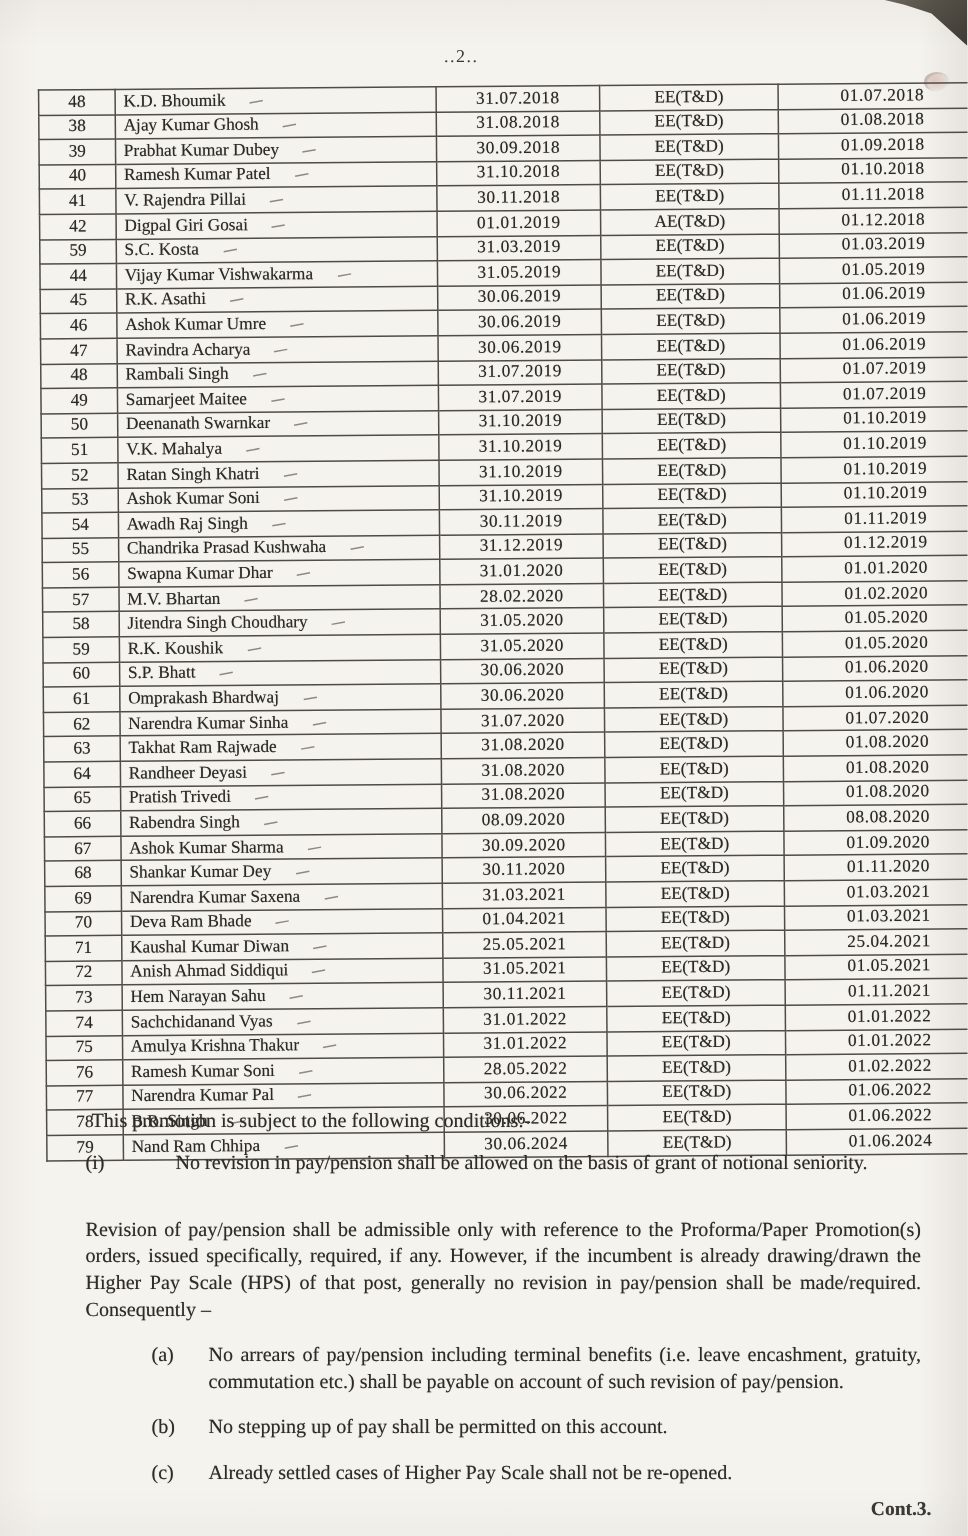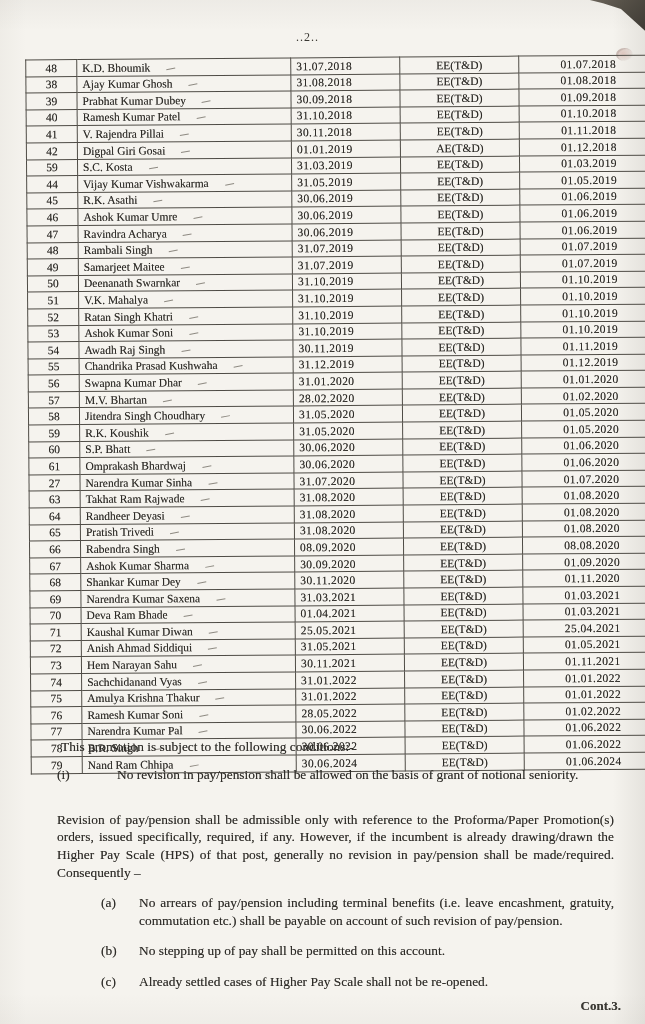--- a/index.html
+++ b/index.html
@@ -37,21 +37,21 @@
     font-size:11.5px;line-height:1.06;color:#2c2a26;
     text-shadow:0 0 .5px rgba(44,42,38,.55);
   }
   table.promo td{
     border:1px solid #4f4c46;
     padding:1px 5px;height:13.6px;
     white-space:nowrap;overflow:hidden;
   }
   td.c-sl{width:40px;text-align:center;}
   td.c-name{width:203px;text-align:left;}
-  td.c-datea{width:98px;text-align:left;letter-spacing:.4px;}
+  td.c-datea{width:98px;text-align:center;letter-spacing:.4px;}
   td.c-post{width:108px;text-align:center;}
   td.c-dateb{width:128px;text-align:center;letter-spacing:.4px;}
   .pen-tick{
     display:inline-block;width:9px;height:4px;margin-left:16px;
     border-bottom:1.4px solid #8e8a82;
     transform:rotate(-10deg) translateY(-2px);
   }
   .conditions{
     position:absolute;top:738px;left:57px;width:557px;
     font-size:13.4px;line-height:17.8px;color:#2e2c28;
@@ -253,21 +253,21 @@
           <td class="c-dateb">01.06.2020</td>
         </tr>
         <tr>
           <td class="c-sl">61</td>
           <td class="c-name">Omprakash Bhardwaj<span class="pen-tick"></span></td>
           <td class="c-datea">30.06.2020</td>
           <td class="c-post">EE(T&amp;D)</td>
           <td class="c-dateb">01.06.2020</td>
         </tr>
         <tr>
-          <td class="c-sl">27</td>
+          <td class="c-sl">62</td>
           <td class="c-name">Narendra Kumar Sinha<span class="pen-tick"></span></td>
           <td class="c-datea">31.07.2020</td>
           <td class="c-post">EE(T&amp;D)</td>
           <td class="c-dateb">01.07.2020</td>
         </tr>
         <tr>
           <td class="c-sl">63</td>
           <td class="c-name">Takhat Ram Rajwade<span class="pen-tick"></span></td>
           <td class="c-datea">31.08.2020</td>
           <td class="c-post">EE(T&amp;D)</td>

